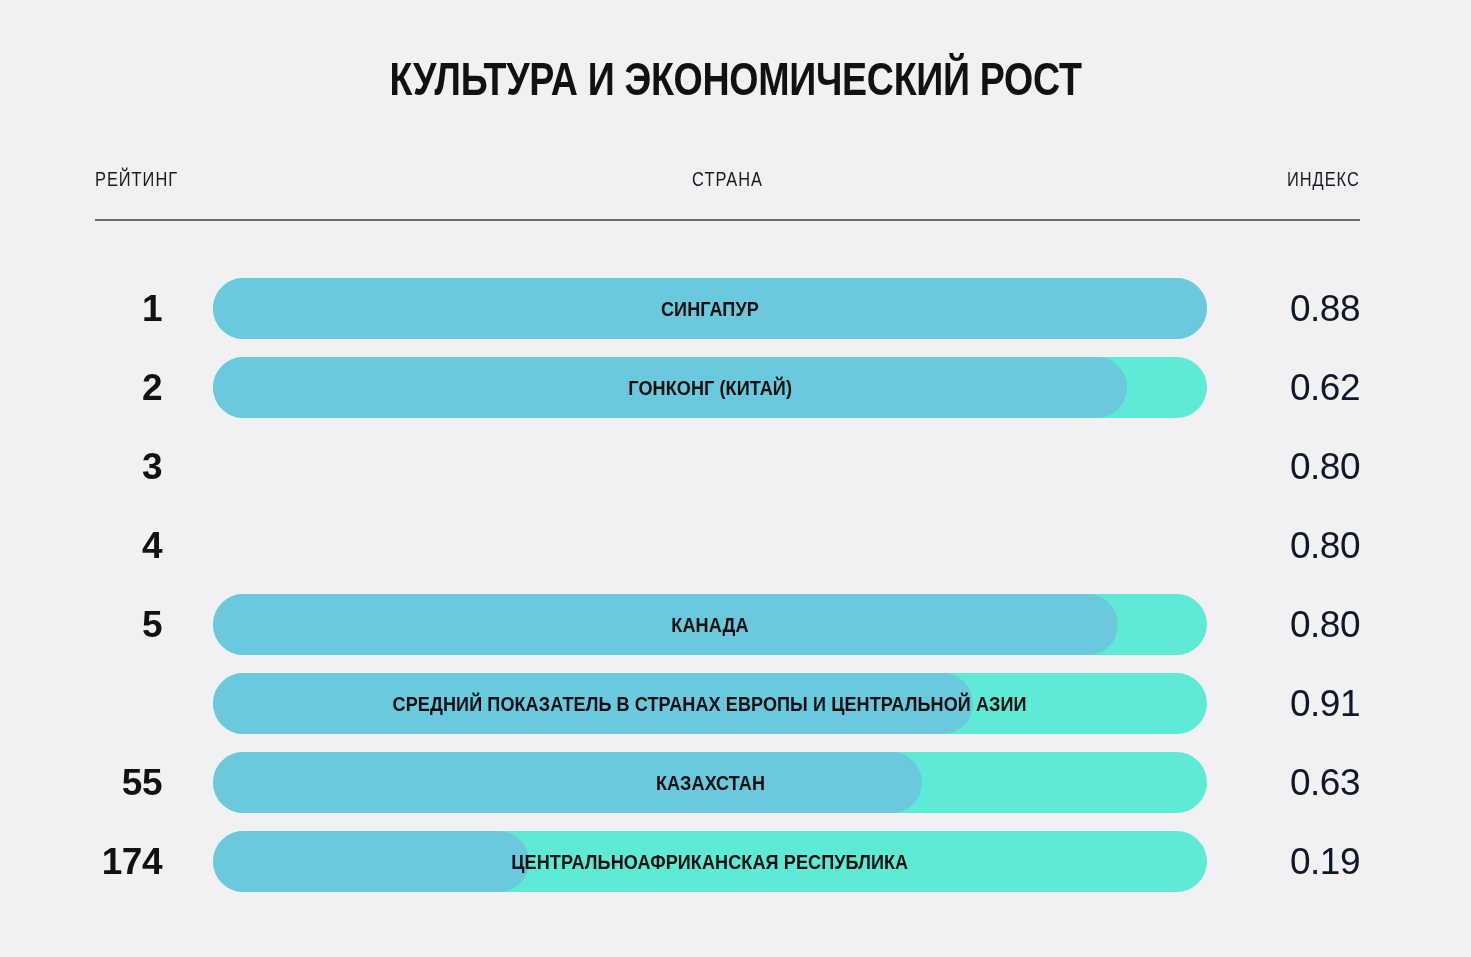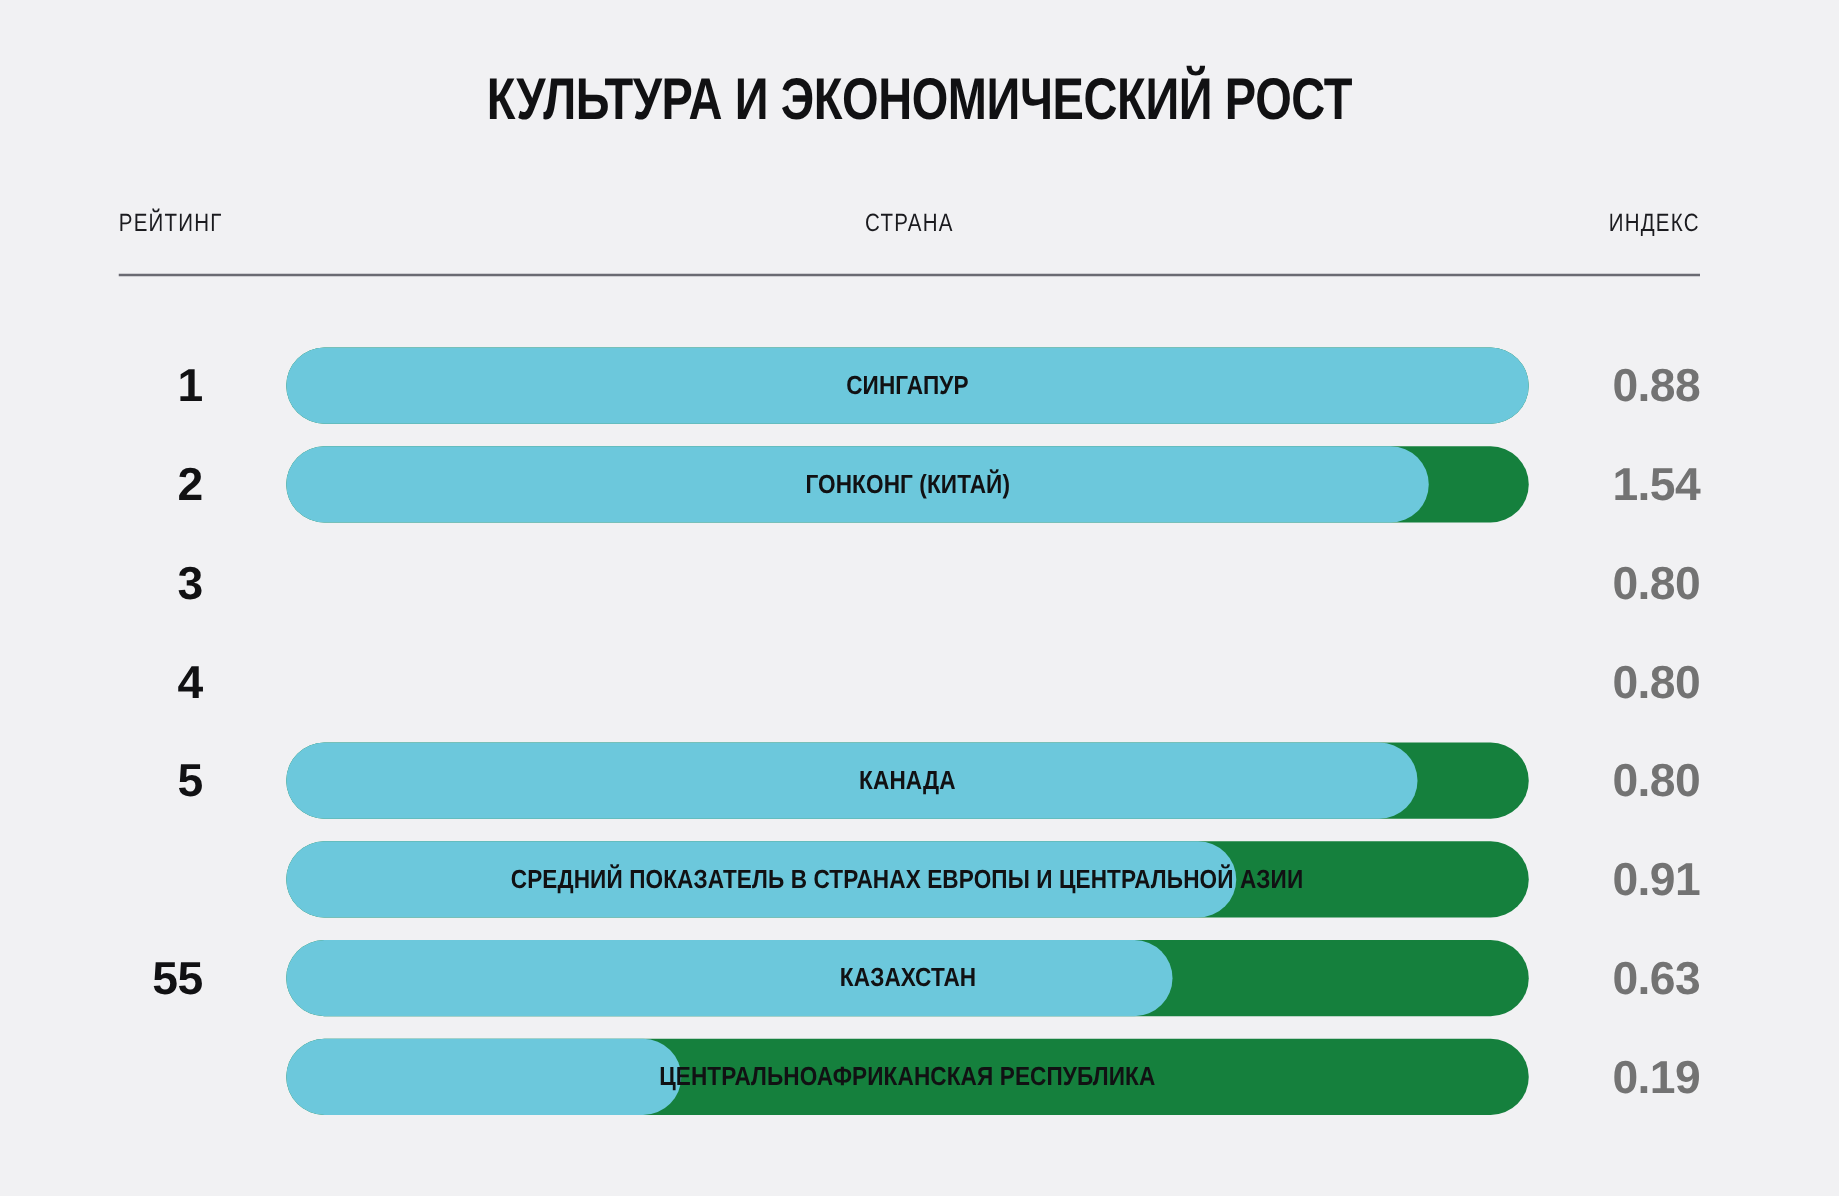--- a/index.html
+++ b/index.html
@@ -89,25 +89,25 @@
     align-items: center;
     justify-content: flex-end;
     font-size: 37px;
     font-weight: 700;
     color: #111113;
     letter-spacing: -0.5px;
   }
 
   .bar-track {
     position: absolute;
-    left: 229px;
+    left: 213px;
     top: 0;
     width: 994px;
     height: 61px;
-    background: #15803d;
+    background: #5eead4;
     border-radius: 31px;
     overflow: visible;
   }
 
   .bar-fill {
     position: absolute;
     left: 0;
     top: 0;
     height: 61px;
     background: #6cc8dc;
@@ -135,22 +135,22 @@
   .index-cell {
     position: absolute;
     right: 111px;
     top: 0;
     width: 180px;
     height: 61px;
     display: flex;
     align-items: center;
     justify-content: flex-end;
     font-size: 37px;
-    font-weight: 700;
-    color: #737373;
+    font-weight: 400;
+    color: #0f172a;
     letter-spacing: -0.5px;
   }
 </style>
 </head>
 <body>
 
 <div id="chart-title">КУЛЬТУРА И ЭКОНОМИЧЕСКИЙ РОСТ</div>
 
 <div id="column-headers">
   <div class="col-head rank">РЕЙТИНГ</div>
@@ -172,21 +172,21 @@
       <div class="index-cell">0.88</div>
     </div>
     <div class="row">
       <div class="rank-cell">2</div>
       <div class="bar-track">
         <div class="bar-fill" style="width: 92%;"></div>
         <div class="bar-label">
           <span>ГОНКОНГ (КИТАЙ)</span>
         </div>
       </div>
-      <div class="index-cell">1.54</div>
+      <div class="index-cell">0.62</div>
     </div>
     <div class="row">
       <div class="rank-cell">3</div>
       <div class="index-cell">0.80</div>
     </div>
     <div class="row">
       <div class="rank-cell">4</div>
       <div class="index-cell">0.80</div>
     </div>
     <div class="row">
@@ -213,20 +213,21 @@
       <div class="rank-cell">55</div>
       <div class="bar-track">
         <div class="bar-fill" style="width: 71.3%;"></div>
         <div class="bar-label">
           <span>КАЗАХСТАН</span>
         </div>
       </div>
       <div class="index-cell">0.63</div>
     </div>
     <div class="row">
+      <div class="rank-cell">174</div>
       <div class="bar-track">
         <div class="bar-fill" style="width: 31.8%;"></div>
         <div class="bar-label">
           <span>ЦЕНТРАЛЬНОАФРИКАНСКАЯ РЕСПУБЛИКА</span>
         </div>
       </div>
       <div class="index-cell">0.19</div>
     </div>
   </div>
 

